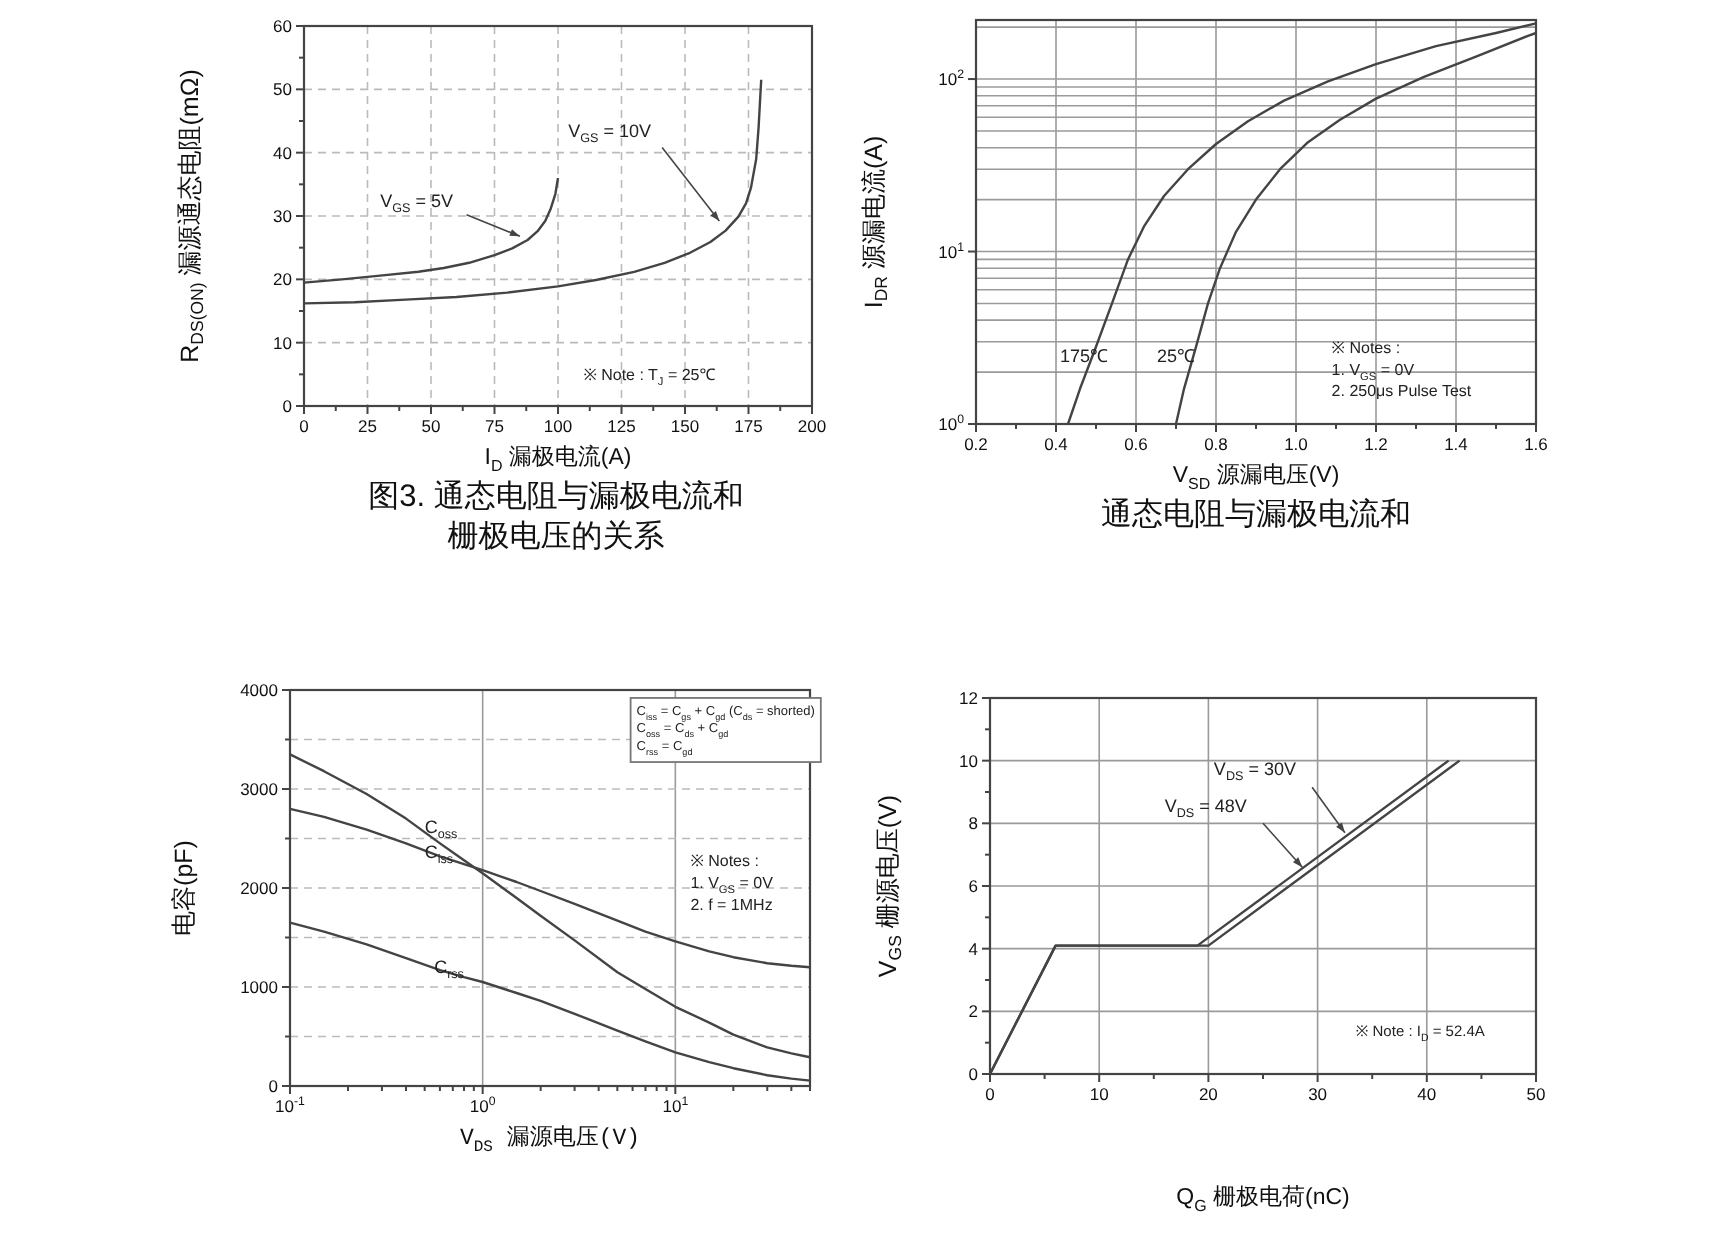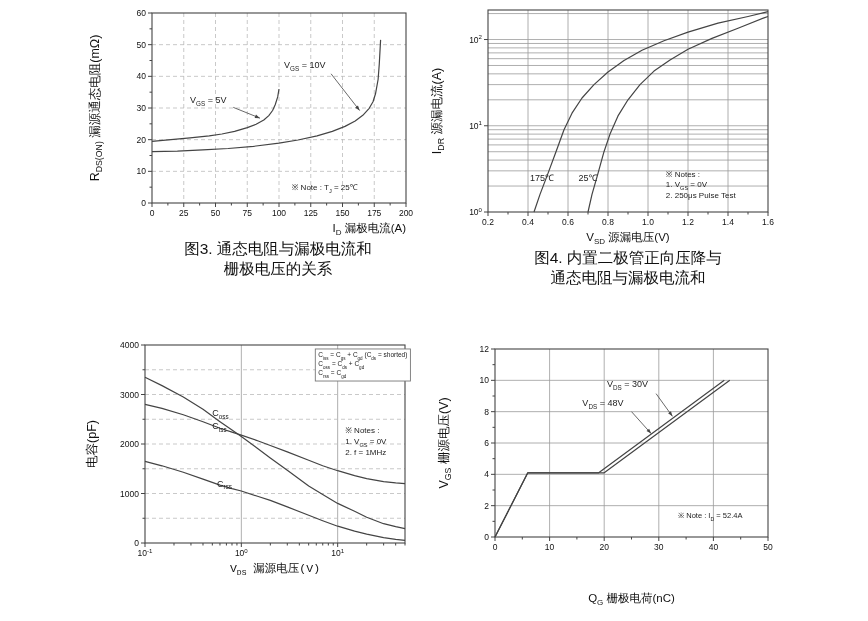--- a/index.html
+++ b/index.html
@@ -91,21 +91,21 @@
         <line x1="145.28" y1="102.36666666666667" x2="171.95" y2="113.13333333333334" stroke="#444" stroke-width="0.8"></line>
         <polygon points="171.95,113.13333333333334 166.6397317411333,112.93072282306139 167.98737789914856,109.59248229356285" fill="#444"></polygon>
         <text x="196.08" y="63.41666666666666" font-size="9" fill="#222" text-anchor="start"><tspan>V</tspan><tspan dy="2.5" font-size="70%">GS</tspan><tspan dy="-2.5"> = 10V</tspan></text>
         <line x1="243.07" y1="68.80000000000001" x2="271.645" y2="105.53333333333335" stroke="#444" stroke-width="0.8"></line>
         <polygon points="271.645,105.53333333333335 267.154239816557,102.69201797336312 269.99573423823455,100.48160863308807" fill="#444"></polygon>
       </g>
       <g font-size="8" fill="#222">
         <text x="203.70000000000002" y="185.15"><tspan>※ Note : T</tspan><tspan dy="2.5" font-size="70%">J</tspan><tspan dy="-2.5"> = 25℃</tspan></text>
       </g>
     </svg>
-  <div class="fig-xlabel" style="margin-left:64px;width:254px;text-align:right;">I<sub>D</sub> 漏极电流(A)</div>
+  <div class="fig-xlabel" style="margin-left:64px;width:254px;">I<sub>D</sub> 漏极电流(A)</div>
   <div class="fig-caption" style="margin-left:40px;width:300px;">
     <div>图3. 通态电阻与漏极电流和</div>
     <div>栅极电压的关系</div>
   </div>
 </div>
 
 <div class="fig" style="left:430px;top:2px;">
   <svg width="354" height="228" viewBox="0 0 354 228">
       <g>
         <line x1="98" y1="8" x2="98" y2="210" stroke-width="0.8" stroke="#9a9a9a"></line>
@@ -178,21 +178,20 @@
         <text x="158" y="178.80621782149666" font-size="9" fill="#222" text-anchor="middle"><tspan>25℃</tspan></text>
       </g>
       <g font-size="8" fill="#222">
         <text x="235.8" y="174.56"><tspan>※ Notes :</tspan></text>
         <text x="235.8" y="185.36"><tspan>1. V</tspan><tspan dy="2.5" font-size="70%">GS</tspan><tspan dy="-2.5"> = 0V</tspan></text>
         <text x="235.8" y="196.16"><tspan>2. 250μs Pulse Test</tspan></text>
       </g>
     </svg>
   <div class="fig-xlabel" style="margin-left:58px;width:280px;">V<sub>SD</sub> 源漏电压(V)</div>
   <div class="fig-caption" style="margin-left:40px;width:316px;">
-    <div>图4. 内置二极管正向压降与</div>
     <div>通态电阻与漏极电流和</div>
   </div>
 </div>
 
 <div class="fig" style="left:85px;top:337px;">
   <svg width="336" height="224" viewBox="0 0 336 224">
       <g>
         <line x1="156.33304541447222" y1="8" x2="156.33304541447222" y2="206" stroke-width="0.8" stroke="#9a9a9a"></line>
         <line x1="252.66609082894448" y1="8" x2="252.66609082894448" y2="206" stroke-width="0.8" stroke="#9a9a9a"></line>
         <line x1="60" y1="181.25" x2="320" y2="181.25" stroke-width="0.8" stroke="#bbbbbb" stroke-dasharray="4 3"></line>

